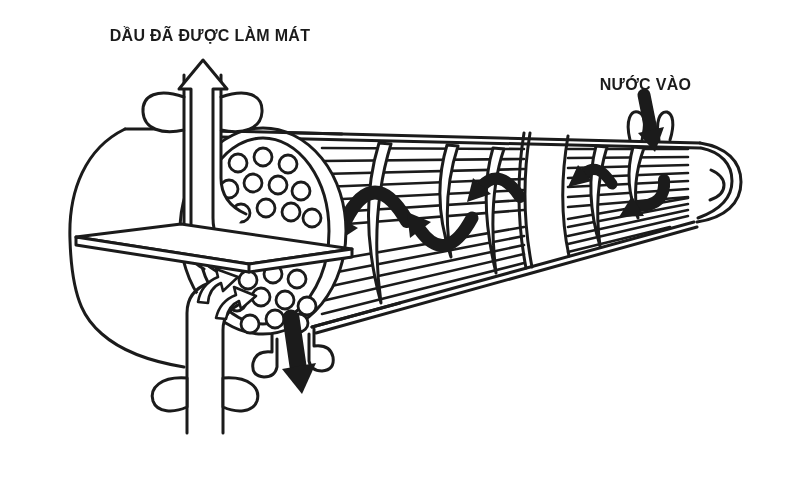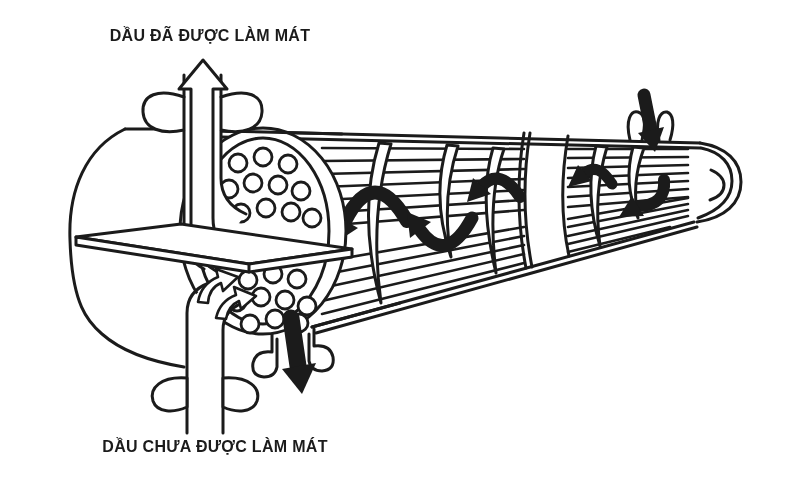--- a/index.html
+++ b/index.html
@@ -133,15 +133,15 @@
     </g>
 
     <g>
       <path d="M291,318 L298,366" stroke-width="17"></path>
       <polygon points="302,394 316,363 282,369" stroke="none" fill="#1b1b1b"></polygon>
     </g>
   </g>
 </svg>
 
 <div class="lbl" style="left:85px;top:27px;width:250px;">DẦU ĐÃ ĐƯỢC LÀM MÁT</div>
-<div class="lbl" style="left:80px;top:438px;width:270px;">DẦU CHƯA ĐƯỢC LÀM MÁT</div>
+<div class="lbl" style="left:578px;top:76px;width:135px;">NƯỚC VÀO</div>
 
 </div>
 
 </body></html>

